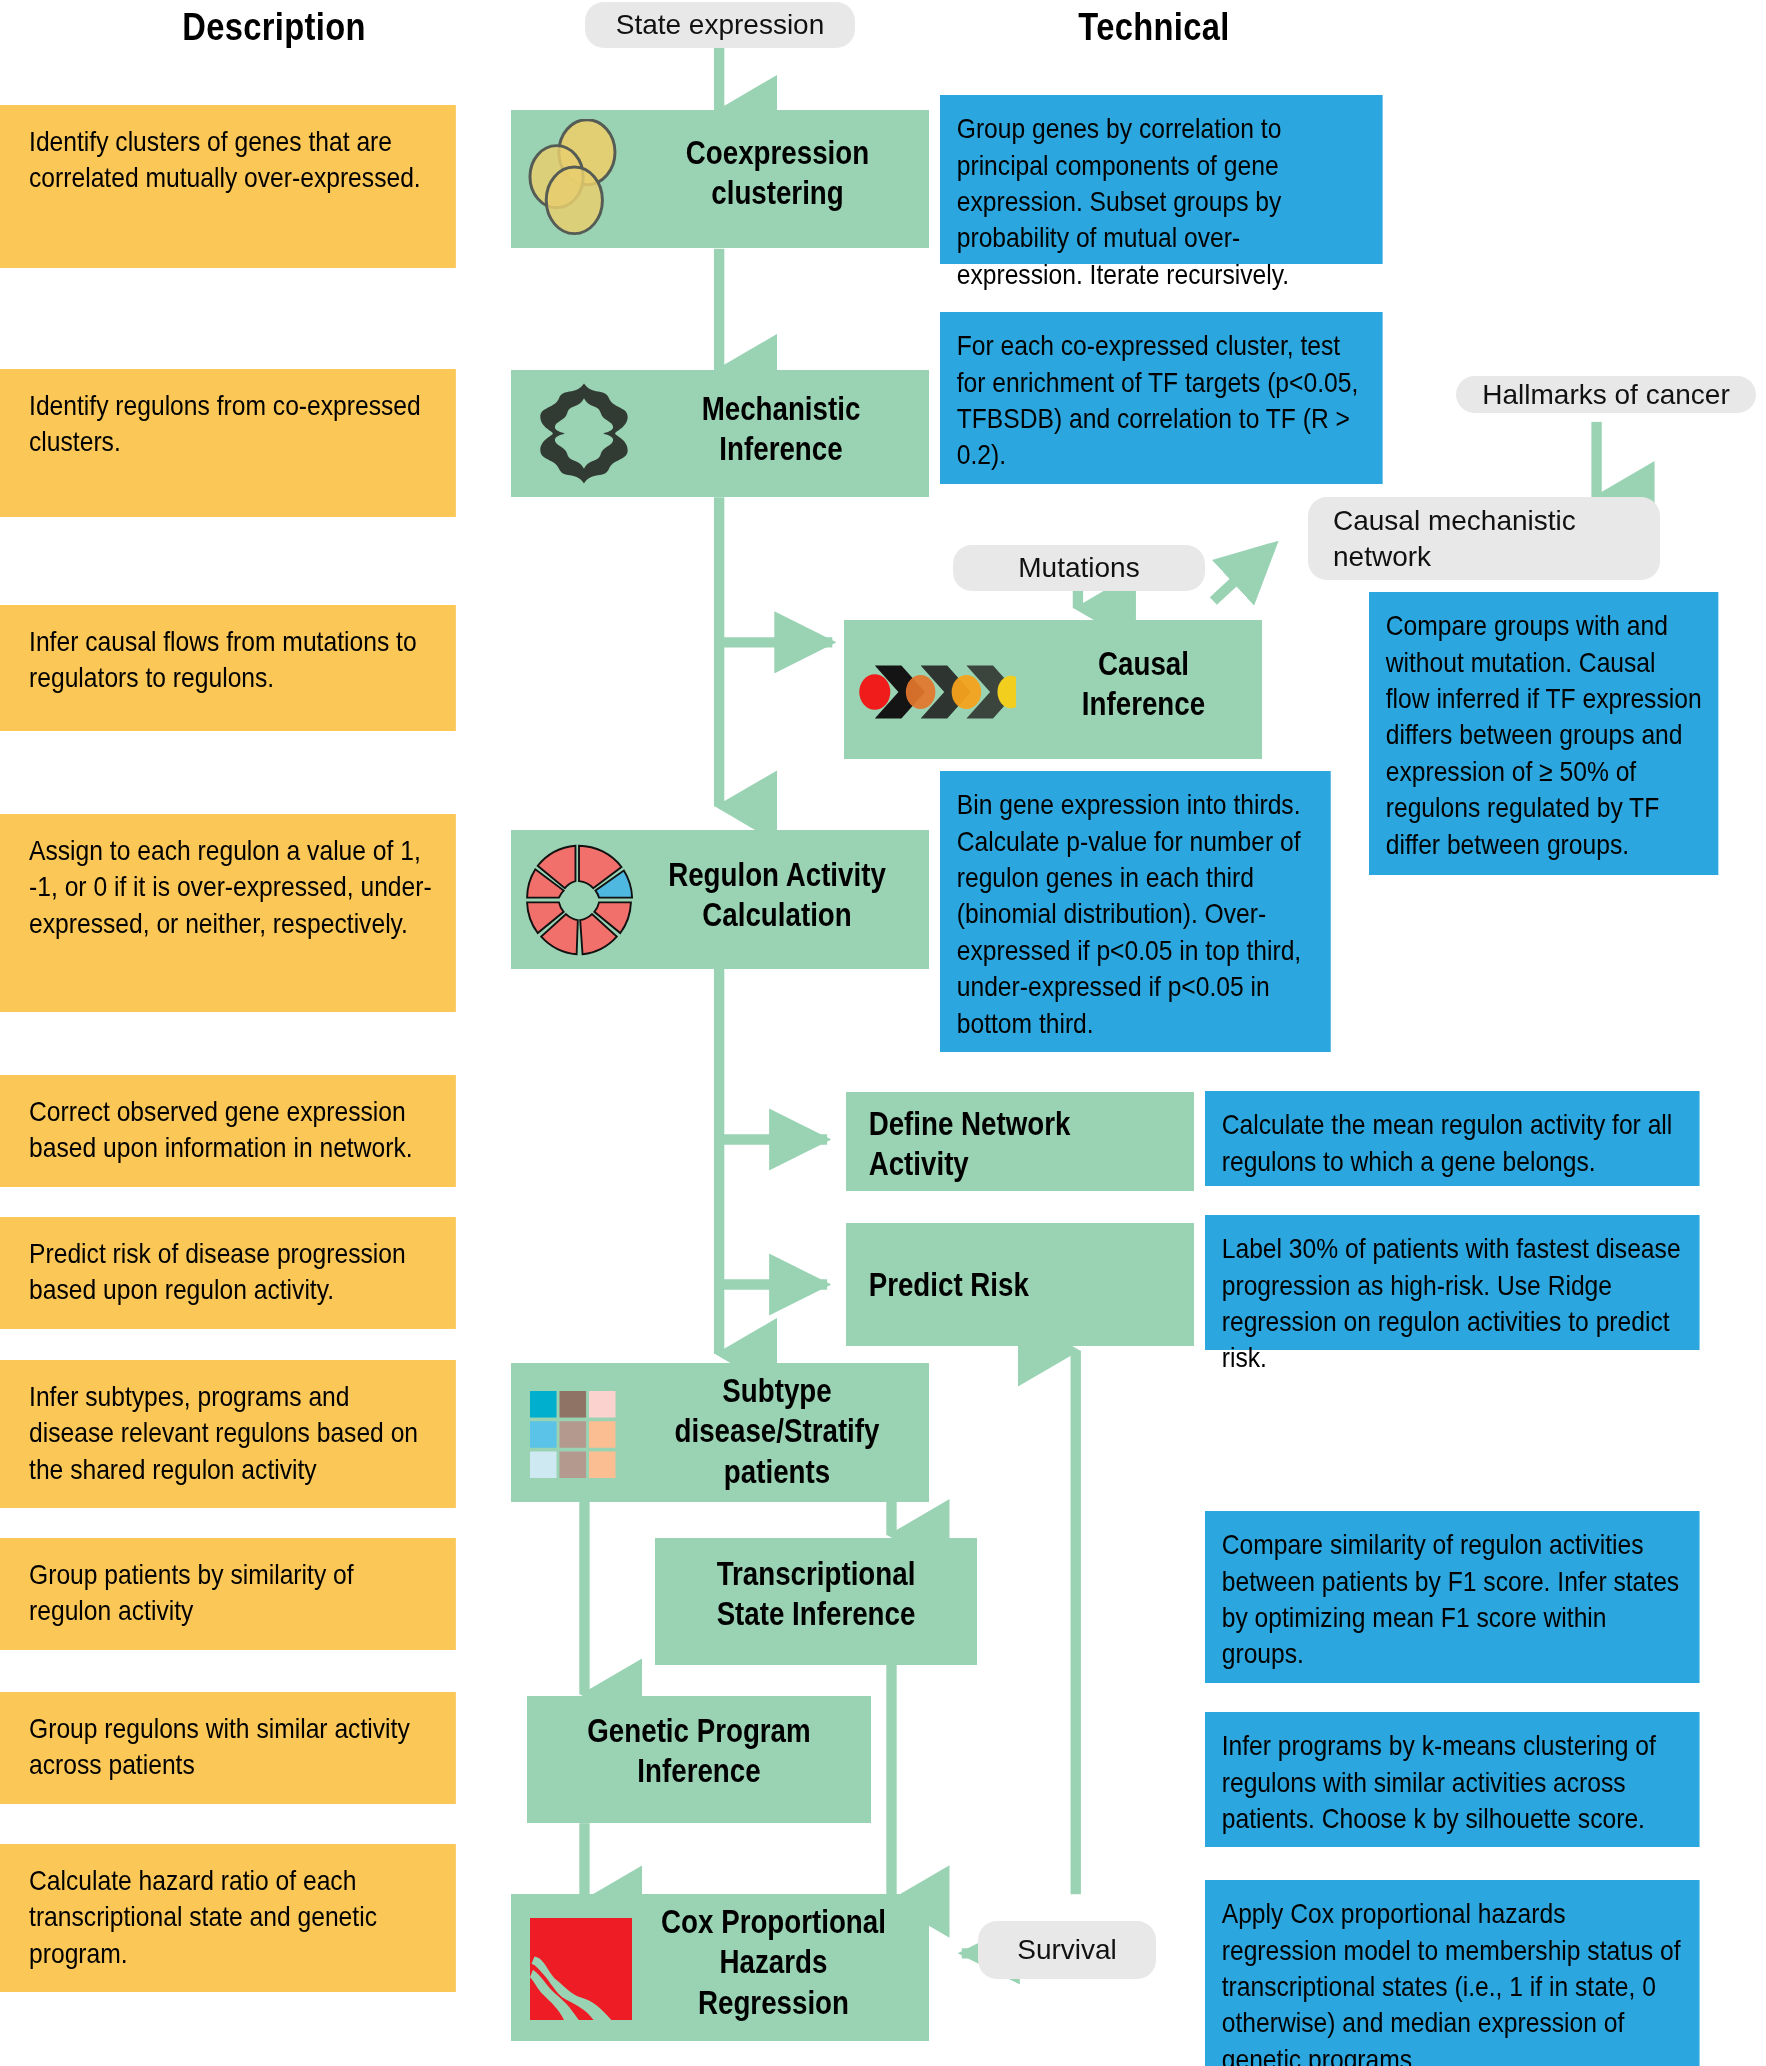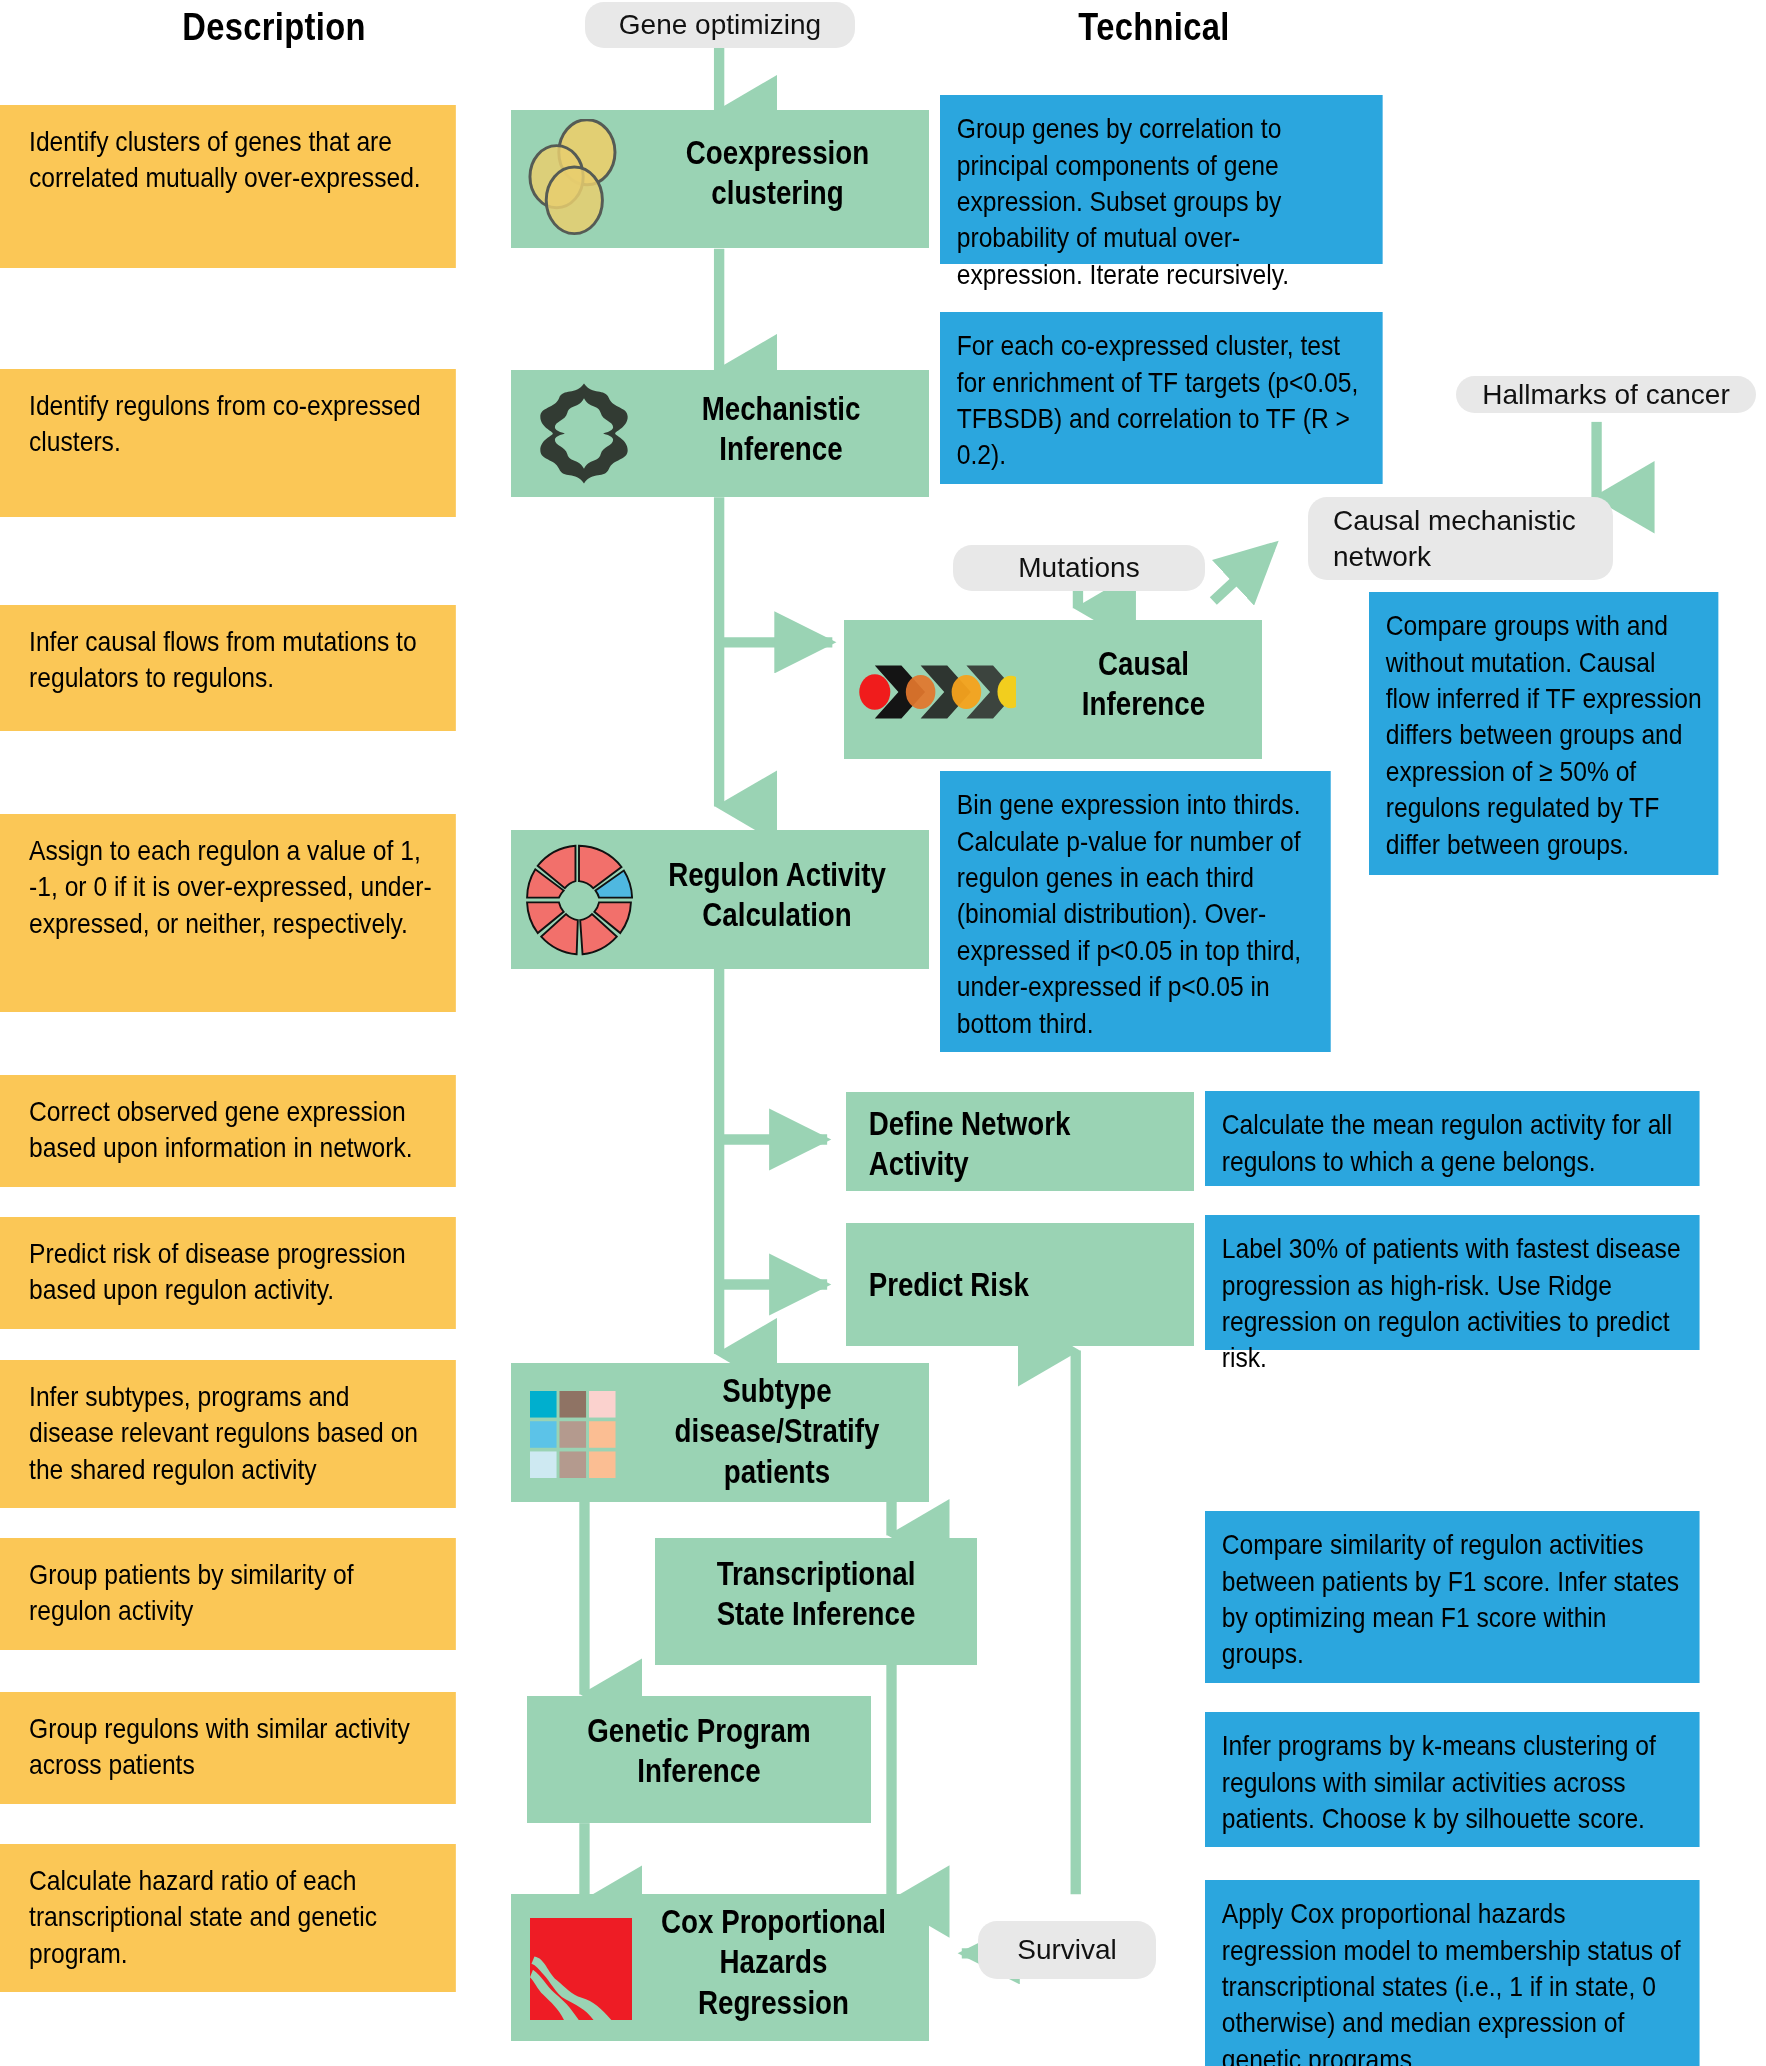--- a/index.html
+++ b/index.html
@@ -152,27 +152,27 @@
 
       <path d="M1454,2560 L1454,1825" marker-end="url(#ah-up)"></path>
 
       <path d="M1454,2640 L1300,2640" marker-end="url(#ah-left)"></path>
     </g>
   </svg>
 
   <div class="col-header" style="left:141px;top:6px;width:266px;">Description</div>
   <div class="col-header" style="left:1021px;top:6px;width:266px;">Technical</div>
 
-  <div class="pill" style="left:585px;top:1.5px;width:270px;height:46px;">Gene optimizing</div>
+  <div class="pill" style="left:585px;top:1.5px;width:270px;height:46px;">State expression</div>
 
   <div class="pill" style="left:953px;top:502px;width:252px;height:46px;margin-top:43px;">Mutations</div>
 
   <div class="pill" style="left:1456px;top:376px;width:300px;height:37px;">Hallmarks of cancer</div>
 
-  <div class="pill left-align" style="left:1308px;top:497px;width:305px;height:83px;padding-left:25px;">Causal  mechanistic
+  <div class="pill left-align" style="left:1308px;top:497px;width:352px;height:83px;padding-left:25px;">Causal  mechanistic
 network</div>
 
   <div class="pill" style="left:978px;top:1921px;width:178px;height:58px;">Survival</div>
 
   <div class="desc-box" style="left:0px;top:105px;width:518px;height:163px;">Identify clusters of genes that are correlated mutually over-expressed.</div>
 
   <div class="proc-box" style="left:511px;top:110px;width:418px;height:138px;">
     <span class="icon-wrap" style="left:13.3px;top:9px;">
       <svg width="111" height="122" viewBox="0 0 150 165" xmlns="http://www.w3.org/2000/svg">
         <ellipse cx="85" cy="45" rx="38" ry="44" fill="#E8CE6E" fill-opacity="0.92" stroke="#555b55" stroke-width="4"></ellipse>

